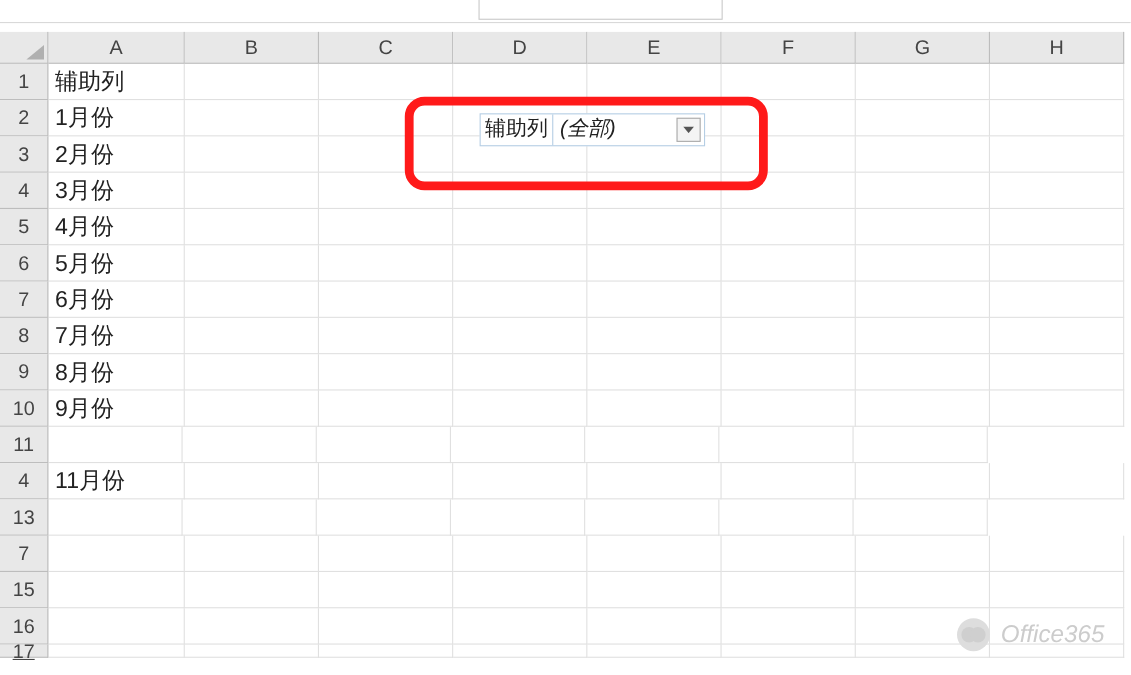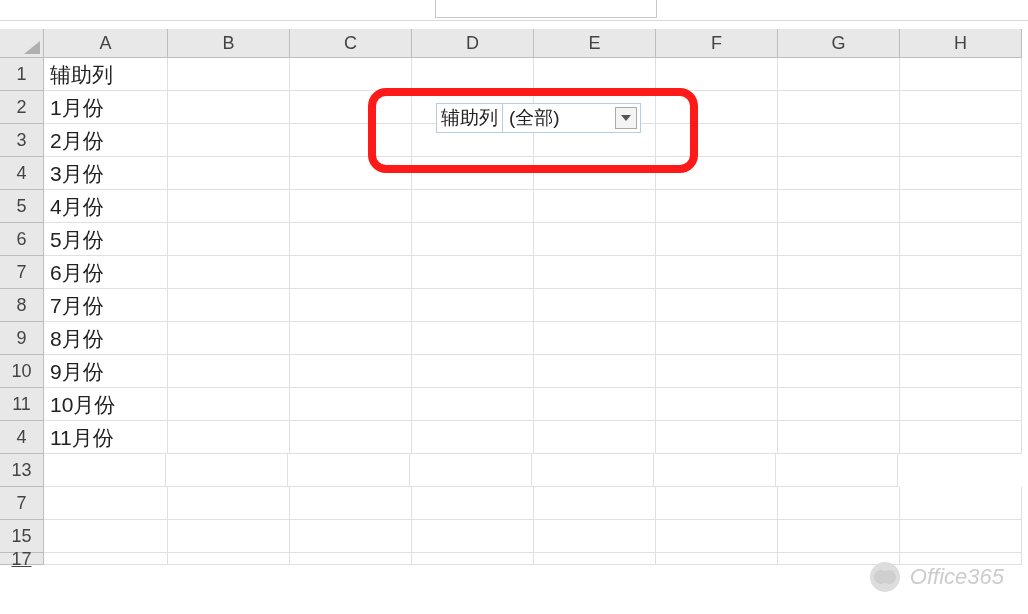--- a/index.html
+++ b/index.html
@@ -146,20 +146,21 @@
     line-height: 28px;
     box-sizing: border-box;
   }
   .pivot-value {
     flex: 1;
     font-size: 19px;
     color: #222;
     padding-left: 6px;
     height: 100%;
     line-height: 28px;
+    font-style: italic;
   }
   .pivot-btn {
     width: 22px;
     height: 22px;
     margin-right: 3px;
     background: #f4f4f4;
     border: 1px solid #a9a9a9;
     box-sizing: border-box;
     display: flex;
     align-items: center;
@@ -351,21 +352,20 @@
       <div class="cell colN"></div>
       <div class="cell colN"></div>
       <div class="cell colN"></div>
       <div class="cell colN"></div>
       <div class="cell colN"></div>
       <div class="cell colN"></div>
     </div>
 
     <div class="row">
       <div class="rowhdr">11</div>
-      <div class="cell colA">10月份</div>
       <div class="cell colN"></div>
       <div class="cell colN"></div>
       <div class="cell colN"></div>
       <div class="cell colN"></div>
       <div class="cell colN"></div>
       <div class="cell colN"></div>
       <div class="cell colN"></div>
     </div>
 
     <div class="row">
@@ -408,20 +408,31 @@
       <div class="cell colA"></div>
       <div class="cell colN"></div>
       <div class="cell colN"></div>
       <div class="cell colN"></div>
       <div class="cell colN"></div>
       <div class="cell colN"></div>
       <div class="cell colN"></div>
       <div class="cell colN"></div>
     </div>
 
+    <div class="row">
+      <div class="rowhdr">16</div>
+      <div class="cell colA"></div>
+      <div class="cell colN"></div>
+      <div class="cell colN"></div>
+      <div class="cell colN"></div>
+      <div class="cell colN"></div>
+      <div class="cell colN"></div>
+      <div class="cell colN"></div>
+      <div class="cell colN"></div>
+    </div>
 
     <div class="row last-row">
       <div class="rowhdr">17</div>
       <div class="cell colA"></div>
       <div class="cell colN"></div>
       <div class="cell colN"></div>
       <div class="cell colN"></div>
       <div class="cell colN"></div>
       <div class="cell colN"></div>
       <div class="cell colN"></div>

